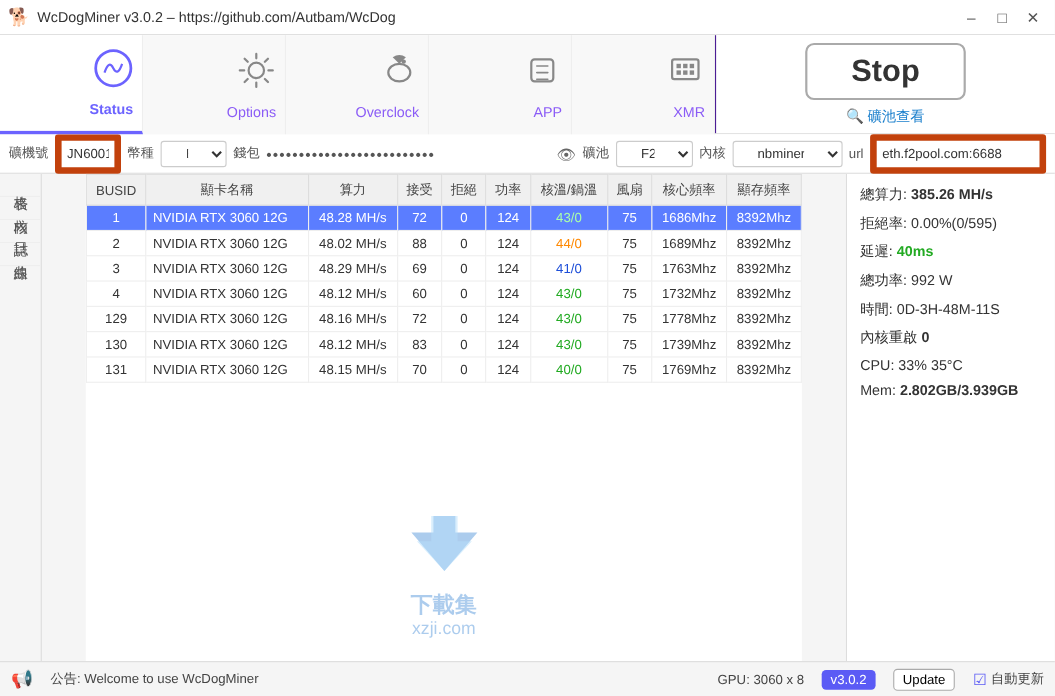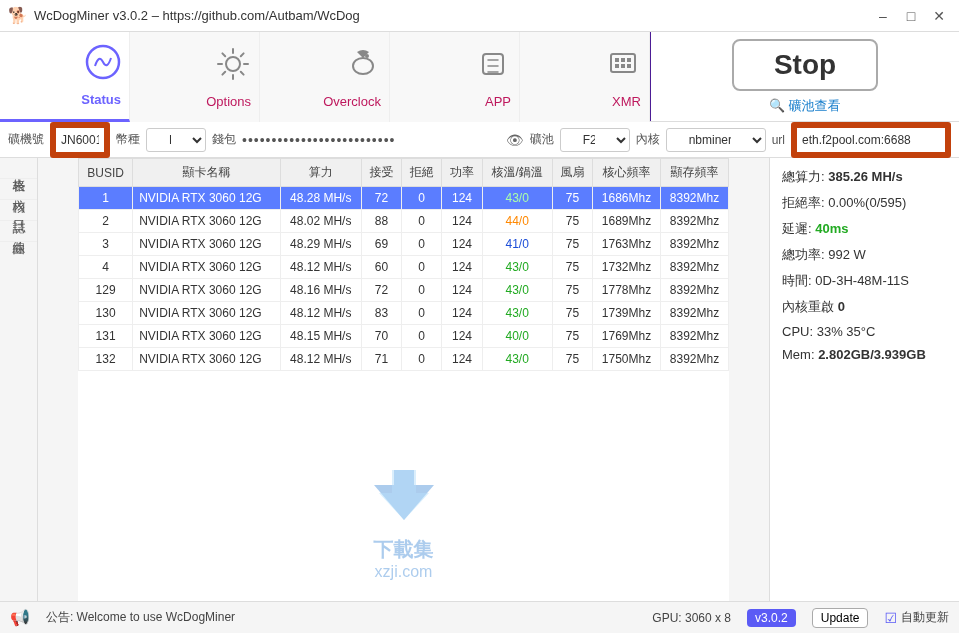--- a/index.html
+++ b/index.html
@@ -34,21 +34,21 @@
     }
     .nav-tab {
       display: flex; flex-direction: column; align-items: flex-end; justify-content: center;
       width: 130px; height: 90px; cursor: pointer; border-right: 1px solid #eee;
       padding: 8px; position: relative;
     }
     .nav-tab.active { background: #fff; border-bottom: 3px solid #6c63ff; }
     .nav-tab:not(.active) { background: #f8f8f8; }
     .nav-tab .tab-icon { font-size: 32px; margin-bottom: 4px; color: #888; }
     .nav-tab.active .tab-icon { color: #6c63ff; }
-    .nav-tab .tab-label { font-size: 13px; color: #be185d; }
+    .nav-tab .tab-label { font-size: 13px; color: #8b5cf6; }
     .nav-tab.active .tab-label { color: #6c63ff; font-weight: bold; }
     .stop-area {
       flex: 1; display: flex; flex-direction: column; align-items: center; justify-content: center;
       background: #fff; border-left: 1px solid #4c1d95;
     }
     .stop-btn {
       background: #fff; border: 2px solid #aaa; border-radius: 8px;
       font-size: 28px; font-weight: bold; color: #333; padding: 8px 40px;
       cursor: pointer; margin-bottom: 6px;
     }
@@ -338,32 +338,20 @@
     <td style="text-align:left;">NVIDIA RTX 3060 12G</td>
     <td>48.15 MH/s</td>
     <td>70</td>
     <td>0</td>
     <td>124</td>
     <td class="temp-cell" style="color:#22aa22;">40/0</td>
     <td>75</td>
     <td>1769Mhz</td>
     <td>8392Mhz</td>
   </tr>
-            <tr>
-    <td>132</td>
-    <td style="text-align:left;">NVIDIA RTX 3060 12G</td>
-    <td>48.12 MH/s</td>
-    <td>71</td>
-    <td>0</td>
-    <td>124</td>
-    <td class="temp-cell" style="color:#22aa22;">43/0</td>
-    <td>75</td>
-    <td>1750Mhz</td>
-    <td>8392Mhz</td>
-  </tr>
           </tbody>
       </table>
 
       <div style="position:absolute; bottom:20px; left:50%; transform:translateX(-50%); text-align:center; opacity:0.45; pointer-events:none;">
         <div style="font-size:48px; color:#4a90d9;">
           <svg width="80" height="60" viewBox="0 0 80 60">
             <polygon points="40,55 10,20 30,20 30,5 50,5 50,20 70,20" fill="#4a90d9"></polygon>
             <polygon points="40,55 15,28 28,28 28,5 52,5 52,28 65,28" fill="#5bb8f5" opacity="0.5"></polygon>
           </svg>
         </div>

